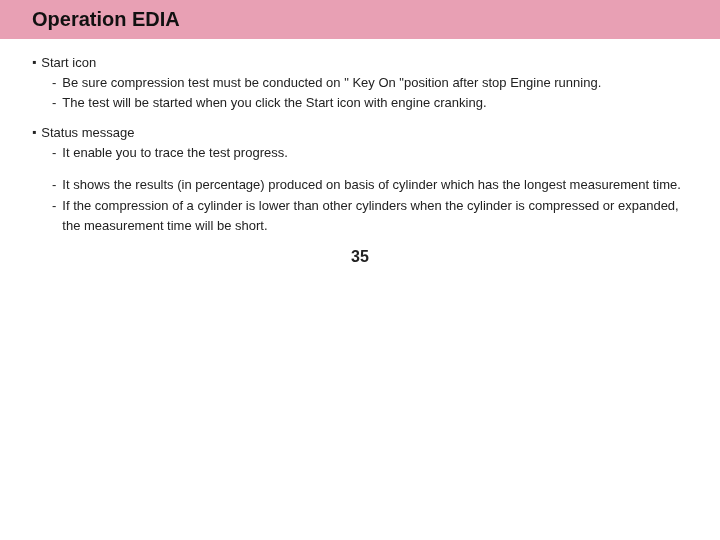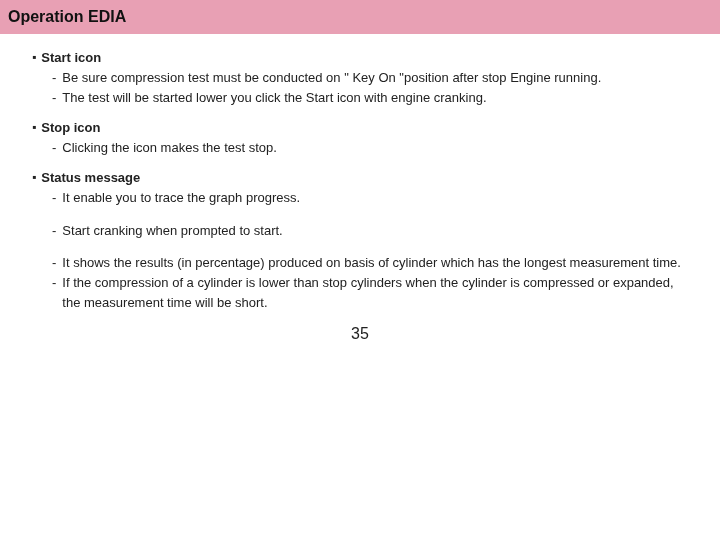--- a/index.html
+++ b/index.html
@@ -13,42 +13,42 @@
       height: 540px;
       background: #ffffff;
       font-family: Arial, sans-serif;
       font-size: 13px;
       color: #222;
       overflow: hidden;
     }
 
     .header {
       background: #e8a0b4;
-      padding: 8px 8px;
+      padding: 8px 32px;
       font-weight: bold;
-      font-size: 16px;
+      font-size: 20px;
       color: #111;
     }
 
     .content {
       padding: 16px 32px 16px 32px;
     }
 
     .section-title {
       font-size: 13px;
       margin-bottom: 14px;
       margin-left: 8px;
     }
 
     .block {
       margin-bottom: 12px;
     }
 
     .block-header {
-      font-weight: bold;
+      font-weight: normal;
       font-size: 13px;
       display: flex;
       align-items: flex-start;
       margin-bottom: 3px;
     }
 
     .block-header::before {
       content: '▪';
       margin-right: 5px;
       font-size: 12px;
@@ -68,74 +68,63 @@
       flex-shrink: 0;
     }
 
     .block-item-text {
       flex: 1;
     }
 
     .footer {
       text-align: center;
       font-size: 16px;
-      font-weight: normal;
+      font-weight: bold;
       margin-top: 10px;
     }
   </style>
 </head>
 <body>
 
 <div class="header">
   <span>Operation EDIA</span>
 </div>
 
 <div class="content">
 
   <div class="block">
     <div class="block-header">
       <span>Start icon</span>
     </div>
     <div class="block-item">
       <span class="block-item-text">Be sure compression test must be conducted on " Key On "position after stop Engine running.</span>
     </div>
     <div class="block-item">
-      <span class="block-item-text">The test will be started lower you click the Start icon with engine cranking.</span>
+      <span class="block-item-text">The test will be started when you click the Start icon with engine cranking.</span>
     </div>
   </div>
 
-  <div class="block">
-    <div class="block-header">
-      <span>Stop icon</span>
-    </div>
-    <div class="block-item">
-      <span class="block-item-text">Clicking the icon makes the test stop.</span>
-    </div>
-  </div>
 
   <div class="block">
     <div class="block-header">
       <span>Status message</span>
     </div>
     <div class="block-item">
-      <span class="block-item-text">It enable you to trace the graph progress.</span>
+      <span class="block-item-text">It enable you to trace the test progress.</span>
     </div>
   </div>
 
   <div class="block">
-    <div class="block-item">
-      <span class="block-item-text">Start cranking when prompted to start.</span>
-    </div>
   </div>
 
   <div class="block">
     <div class="block-item">
       <span class="block-item-text">It shows the results (in percentage) produced on basis of cylinder which has the longest measurement time.</span>
     </div>
     <div class="block-item">
-      <span class="block-item-text">If the compression of a cylinder is lower than stop cylinders when the cylinder is compressed or expanded, the measurement time will be short.</span>
+      <span class="block-item-text">If the compression of a cylinder is lower than other cylinders when the cylinder is compressed or expanded, the measurement time will be short.</span>
     </div>
   </div>
 
   <div class="footer">
     <span>35</span>
   </div>
 </div>
 
 </body></html>

